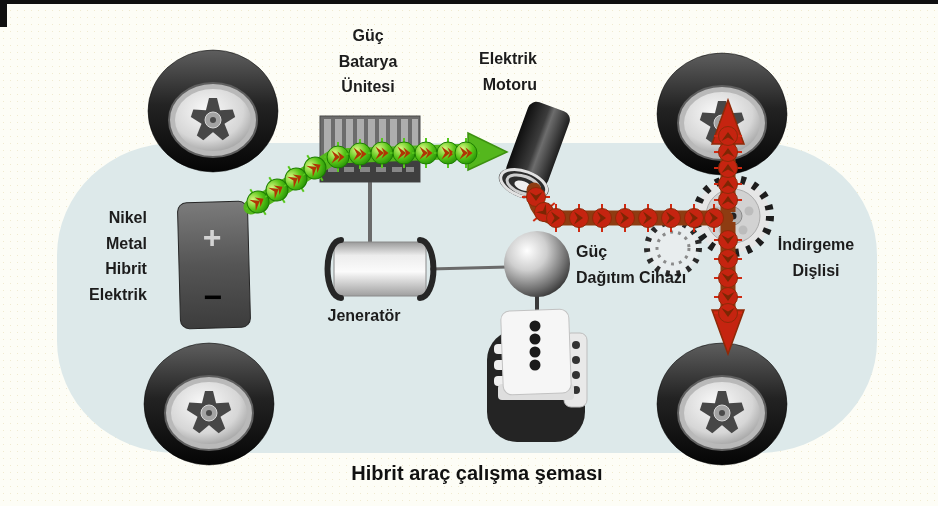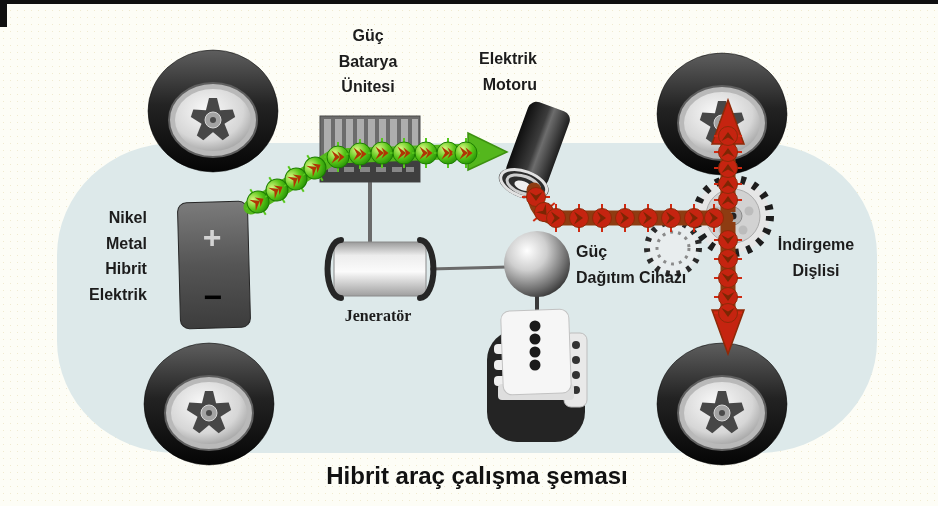--- a/index.html
+++ b/index.html
@@ -12,21 +12,21 @@
   }
   .border-top{position:absolute;left:0;top:0;width:938px;height:4px;background:#101010;}
   .border-corner{position:absolute;left:0;top:0;width:7px;height:27px;background:#101010;}
   .diagram-svg{position:absolute;left:0;top:0;width:938px;height:506px;}
   .label{
     position:absolute;font-weight:700;font-size:16px;line-height:1.6;
     color:#1c1c1c;text-align:center;transform:translateX(-50%);white-space:nowrap;z-index:5;
   }
   .label.left-align{transform:none;text-align:left;}
   .caption{
-    position:absolute;font-weight:700;font-size:24px;color:#111;
+    position:absolute;font-weight:700;font-size:20px;color:#111;
     transform:translateX(-50%);white-space:nowrap;z-index:5;
   }
   .label span,.caption span{display:block;}
 </style>
 </head>
 <body>
 
 <div class="stage">
 
   <svg class="diagram-svg" viewBox="0 0 938 506">
@@ -257,21 +257,21 @@
     <span>Motoru</span>
   </div>
 
   <div class="label" style="left:118px;top:205px;text-align:right;">
     <span>Nikel</span>
     <span>Metal</span>
     <span>Hibrit</span>
     <span>Elektrik</span>
   </div>
 
-  <div class="label" style="left:378px;top:303px;font-family:Liberation Serif, serif;">
+  <div class="label" style="left:364px;top:303px;">
     <span>Jeneratör</span>
   </div>
 
   <div class="label left-align" style="left:576px;top:239px;">
     <span>Güç</span>
     <span>Dağıtım Cihazı</span>
   </div>
 
 
   <div class="label" style="left:816px;top:232px;">

